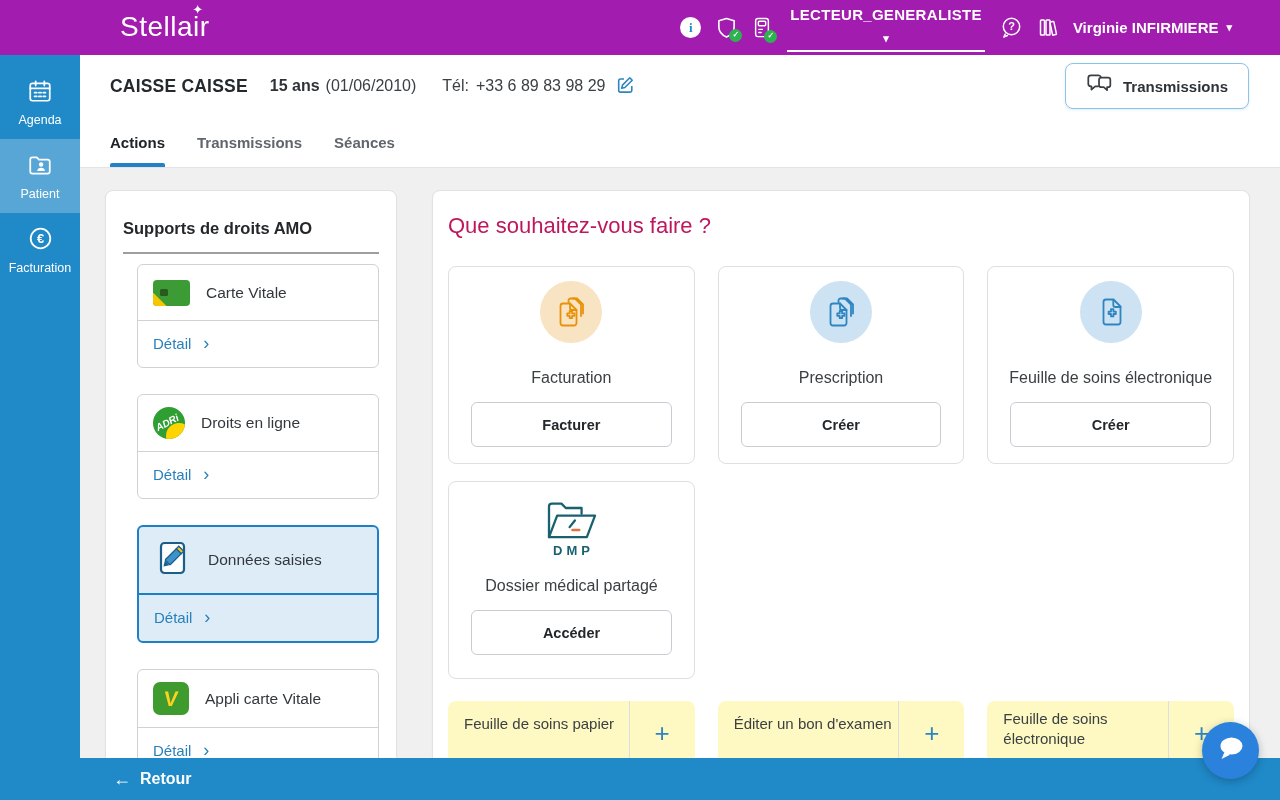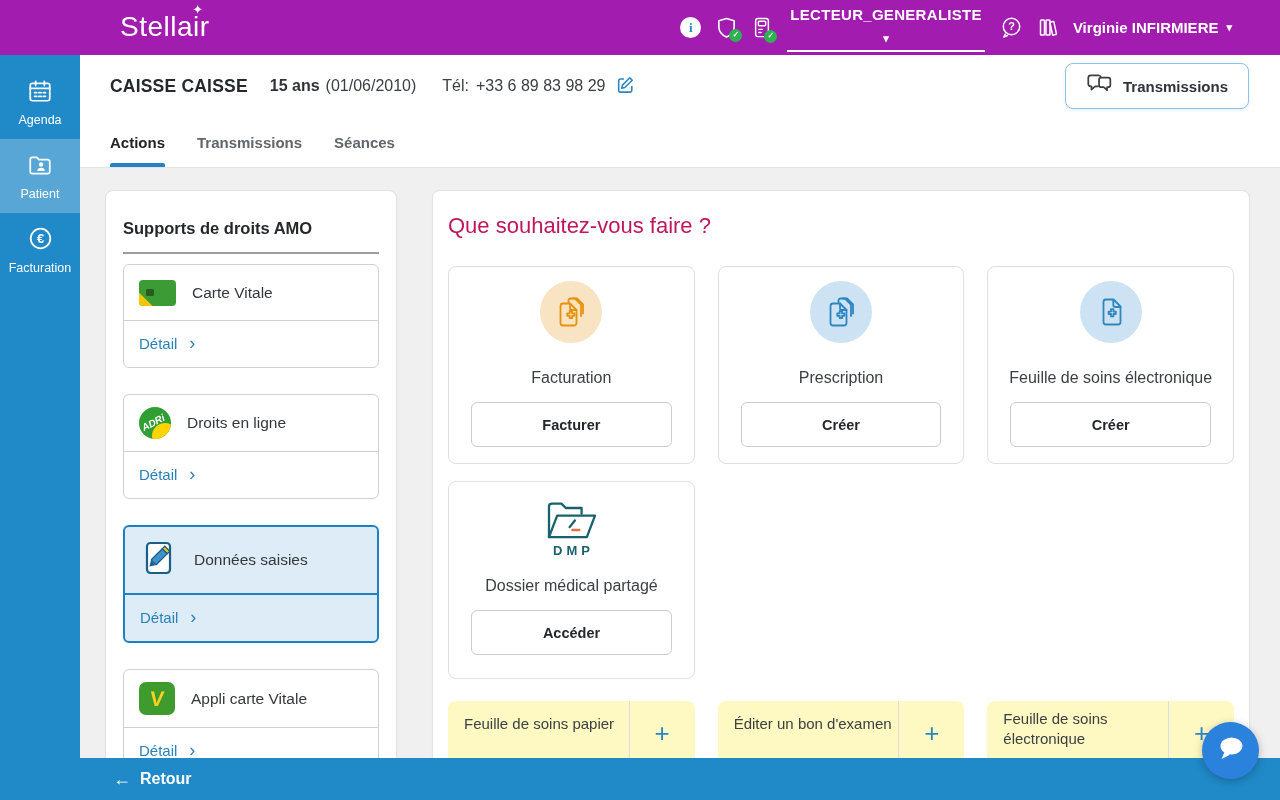--- a/index.html
+++ b/index.html
@@ -42,21 +42,21 @@
 
   
   .content { position:absolute; left:80px; top:168px; width:1200px; height:590px; overflow:hidden; }
   .panel { position:absolute; top:22px; background:#fff; border:1px solid #E2E2E2; border-radius:8px; box-shadow:0 1px 2px rgba(0,0,0,.04); }
   .supports-panel { left:25px; width:292px; height:610px; padding:0 17px; }
   .main-panel { left:352px; width:818px; height:610px; padding:0 15px; }
 
   .supports-title { margin-top:28px; font-size:16.5px; font-weight:700; color:#25282B; }
   .supports-divider { margin-top:14px; height:2px; background:#9E9E9E; }
   .supports-list { margin-top:10px; display:flex; flex-direction:column; gap:26px; }
-  .support-card { border:1px solid #CFD2D5; border-radius:6px; background:#fff; cursor:pointer; }
+  .support-card { border:1px solid #CFD2D5; border-radius:6px; background:#fff; cursor:pointer;margin-left:14px; }
   .support-card.selected { border:2px solid #1E7FC2; background:#DDECF7; }
   .support-top { display:flex; align-items:center; gap:16px; padding:12px 15px; min-height:55px; }
   .support-label { font-size:15.5px; color:#34383C; }
   .support-div { height:1px; background:#CFD2D5; }
   .support-card.selected .support-div { background:#1E7FC2; height:2px; }
   .support-detail { display:flex; align-items:center; gap:12px; padding:13px 15px 15px 15px; color:#2980B9; font-size:15px; cursor:pointer; }
   .chev { font-size:18px; line-height:1; }
 
   
   .cv-card { width:37px; height:26px; background:#3D9B35; border-radius:4px; position:relative; overflow:hidden; flex:none; }

